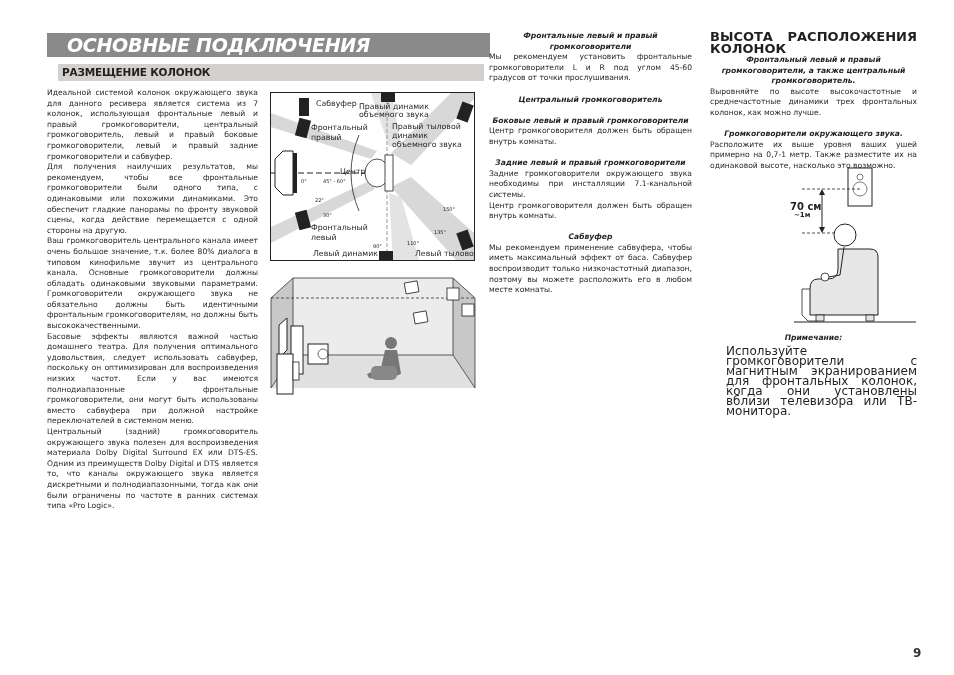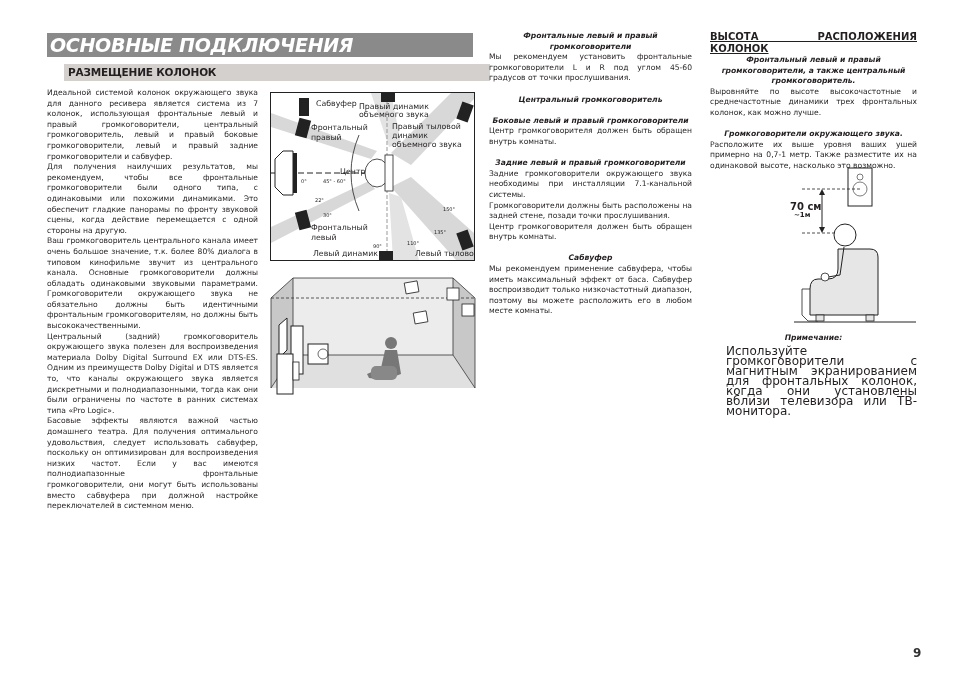--- a/index.html
+++ b/index.html
@@ -1,52 +1,52 @@
 <!DOCTYPE html>
 <html><head>
 <meta charset="utf-8">
 <style>
   html, body { margin:0; padding:0; background:#fff; }
   body { width:954px; height:675px; position:relative; overflow:hidden;
          font-family:"DejaVu Sans", sans-serif; color:#231f20; }
   .abs { position:absolute; }
-  .title-bar { left:47px; top:33px; width:426px; height:24px; background:#8a8a8a; }
+  .title-bar { left:47px; top:33px; width:426px; height:24px; background:#8a8a8a;padding-left:17px; }
   .title-bar span { display:block; color:#fff; font-weight:bold; font-style:italic;
          font-size:19px; line-height:24px; padding-left:3px; letter-spacing:-0.3px; }
-  .sub-bar { left:64px; top:64px; width:426px; height:17px; background:#d3d0cd; }
+  .sub-bar { left:58px; top:64px; width:426px; height:17px; background:#d3d0cd; }
   .sub-bar span { display:block; font-weight:bold; font-size:10.5px; line-height:17px; padding-left:4px; letter-spacing:-0.2px; }
   .txt { font-size:7.6px; line-height:10.6px; text-align:justify; }
   .txt p { margin:0; }
   .h-it { font-weight:bold; font-style:italic; font-size:7.6px; line-height:10.6px; margin:0;text-align:center; }
   .col1 { left:47px; top:88px; width:211px; }
   .col2 { left:489px; top:31px; width:203px; }
   .col3 { left:710px; top:31px; width:207px; }
   .gap { height:10.6px; }
-  .h-under { font-weight:bold; font-size:10px; line-height:12px; text-decoration:underline; margin:0 0 10px 0; }
+  .h-under { font-weight:bold; font-size:13px; line-height:12px; margin:0 0 10px 0; }
   .note-body { padding-left:16px; font-size:12px; line-height:10px; text-align:justify; }
   .page-num { left:913px; top:646px; font-size:12px; font-weight:bold; color:#333; }
   .diag-label { font-size:7.8px; line-height:9px; background:transparent; white-space:nowrap; }
   .deg { font-size:5px; line-height:6px; white-space:nowrap; }
 </style>
 </head>
 <body>
 
 <div class="abs title-bar">
   <span>ОСНОВНЫЕ ПОДКЛЮЧЕНИЯ</span>
 </div>
 <div class="abs sub-bar">
   <span>РАЗМЕЩЕНИЕ КОЛОНОК</span>
 </div>
 
 <div class="abs txt col1">
   <p>Идеальной системой колонок окружающего звука для данного ресивера является система из 7 колонок, использующая фронтальные левый и правый громкоговорители, центральный громкоговоритель, левый и правый боковые громкоговорители, левый и правый задние громкоговорители и сабвуфер.</p>
   <p>Для получения наилучших результатов, мы рекомендуем, чтобы все фронтальные громкоговорители были одного типа, с одинаковыми или похожими динамиками. Это обеспечит гладкие панорамы по фронту звуковой сцены, когда действие перемещается с одной стороны на другую.</p>
   <p>Ваш громкоговоритель центрального канала имеет очень большое значение, т.к. более 80% диалога в типовом кинофильме звучит из центрального канала. Основные громкоговорители должны обладать одинаковыми звуковыми параметрами. Громкоговорители окружающего звука не обязательно должны быть идентичными фронтальным громкоговорителям, но должны быть высококачественными.</p>
+  <p>Басовые эффекты являются важной частью домашнего театра. Для получения оптимального удовольствия, следует использовать сабвуфер, поскольку он оптимизирован для воспроизведения низких частот. Если у вас имеются полнодиапазонные фронтальные громкоговорители, они могут быть использованы вместо сабвуфера при должной настройке переключателей в системном меню.</p>
   <p>Центральный (задний) громкоговоритель окружающего звука полезен для воспроизведения материала Dolby Digital Surround EX или DTS-ES. Одним из преимуществ Dolby Digital и DTS является то, что каналы окружающего звука является дискретными и полнодиапазонными, тогда как они были ограничены по частоте в ранних системах типа «Pro Logic».</p>
-  <p>Басовые эффекты являются важной частью домашнего театра. Для получения оптимального удовольствия, следует использовать сабвуфер, поскольку он оптимизирован для воспроизведения низких частот. Если у вас имеются полнодиапазонные фронтальные громкоговорители, они могут быть использованы вместо сабвуфера при должной настройке переключателей в системном меню.</p>
 </div>
 
 <div class="abs" style="left:270px;top:92px;width:203px;height:167px;border:1px solid #222;overflow:hidden;">
   <svg width="203" height="167" style="position:absolute;left:0;top:0">
 
     <polygon points="0,20 0,34 100,66 106,58" fill="#d8d8d8"></polygon>
     <polygon points="0,134 0,150 104,96 98,88" fill="#d8d8d8"></polygon>
     <polygon points="120,60 140,72 203,6 203,-4 180,0" fill="#d8d8d8"></polygon>
     <polygon points="120,94 140,84 203,140 203,167 185,167" fill="#d8d8d8"></polygon>
     <polygon points="118,54 100,0 120,0 130,50" fill="#e3e3e3"></polygon>
@@ -127,21 +127,20 @@
   <p class="h-it">Фронтальные левый и правый громкоговорители</p>
   <p>Мы рекомендуем установить фронтальные громкоговорители L и R под углом 45-60 градусов от точки прослушивания.</p>
   <div class="gap"></div>
   <p class="h-it">Центральный громкоговоритель</p>
   <div class="gap"></div>
   <p class="h-it">Боковые левый и правый громкоговорители</p>
   <p>Центр громкоговорителя должен быть обращен внутрь комнаты.</p>
   <div class="gap"></div>
   <p class="h-it">Задние левый и правый громкоговорители</p>
   <p>Задние громкоговорители окружающего звука необходимы при инсталляции 7.1-канальной системы.</p>
-  <p>Громкоговорители должны быть расположены на задней стене, позади точки прослушивания.</p>
   <p>Центр громкоговорителя должен быть обращен внутрь комнаты.</p>
   <div class="gap"></div>
   <p class="h-it">Сабвуфер</p>
   <p>Мы рекомендуем применение сабвуфера, чтобы иметь максимальный эффект от баса. Сабвуфер воспроизводит только низкочастотный диапазон, поэтому вы можете расположить его в любом месте комнаты.</p>
 </div>
 
 <div class="abs txt col3">
   <p class="h-under">ВЫСОТА РАСПОЛОЖЕНИЯ КОЛОНОК</p>
   <p class="h-it">Фронтальный левый и правый громкоговорители, а также центральный громкоговоритель.</p>
   <p>Выровняйте по высоте высокочастотные и среднечастотные динамики трех фронтальных колонок, как можно лучше.</p>

